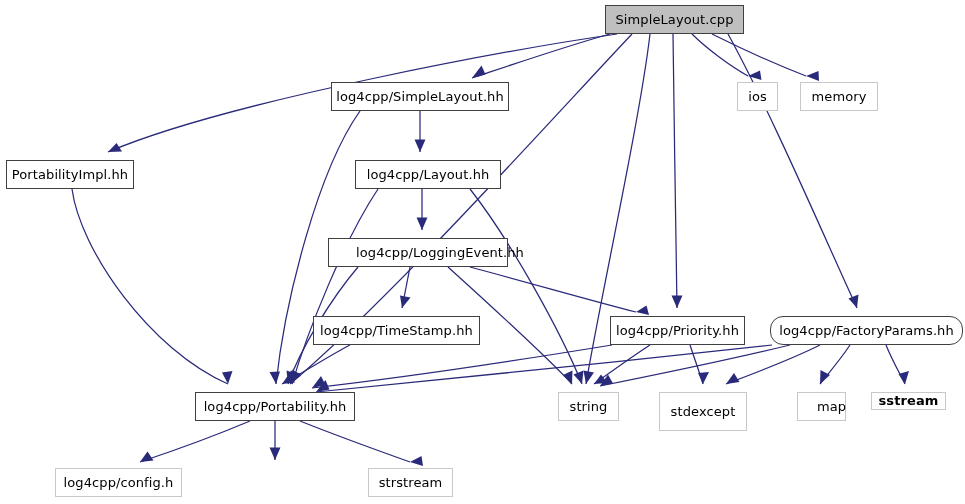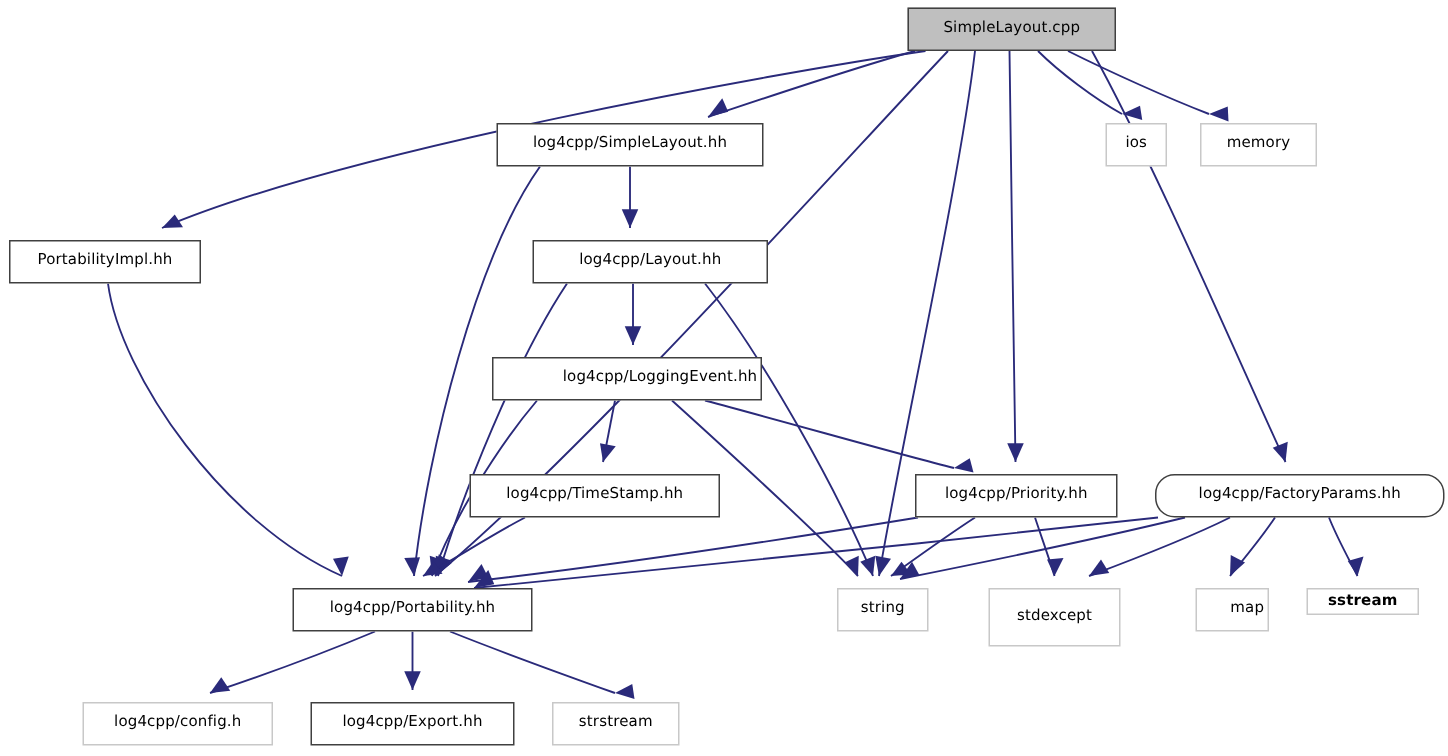--- a/index.html
+++ b/index.html
@@ -23,21 +23,21 @@
     height: 504px;
   }
   .node-box {
     position: absolute;
     box-sizing: border-box;
     display: flex;
     align-items: center;
     justify-content: center;
     background: #ffffff;
     border: 1px solid #c8c8c8;
-    font-size: 10px;
+    font-size: 13px;
     color: #000000;
     white-space: nowrap;
     letter-spacing: 0.1px;
   }
   .node-box.solid {
     border: 1.6px solid #404040;
   }
   .node-box.root {
     border: 1.6px solid #404040;
     background: #bfbfbf;
@@ -191,21 +191,21 @@
     </div>
     <div class="node-box" style="left: 737px; top: 82px; width: 41px; height: 29px;">
       <span class="node-label">ios</span>
     </div>
     <div class="node-box" style="left: 800px; top: 82px; width: 78px; height: 29px; justify-content: center;">
       <span class="node-label">memory</span>
     </div>
     <div class="node-box solid" style="left: 6px; top: 160px; width: 128px; height: 29px;">
       <span class="node-label">PortabilityImpl.hh</span>
     </div>
-    <div class="node-box solid" style="left: 355px; top: 160px; width: 157px; height: 29px;">
+    <div class="node-box solid" style="left: 355px; top: 160px; width: 146px; height: 29px;">
       <span class="node-label">log4cpp/Layout.hh</span>
     </div>
     <div class="node-box solid" style="left: 328px; top: 238px; width: 180px; height: 29px; padding-left: 44px;">
       <span class="node-label">log4cpp/LoggingEvent.hh</span>
     </div>
     <div class="node-box solid" style="left: 313px; top: 316px; width: 167px; height: 29px;">
       <span class="node-label">log4cpp/TimeStamp.hh</span>
     </div>
     <div class="node-box solid" style="left: 610px; top: 316px; width: 135px; height: 29px;">
       <span class="node-label">log4cpp/Priority.hh</span>
@@ -223,20 +223,17 @@
       <span class="node-label">stdexcept</span>
     </div>
     <div class="node-box" style="left: 797px; top: 392px; width: 49px; height: 29px; padding-left: 20px;">
       <span class="node-label">map</span>
     </div>
     <div class="node-box" style="left: 871px; top: 392px; width: 75px; height: 18px; font-weight: bold;">
       <span class="node-label">sstream</span>
     </div>
     <div class="node-box" style="left: 55px; top: 468px; width: 127px; height: 29px;">
       <span class="node-label">log4cpp/config.h</span>
-    </div>
-    <div class="node-box solid" style="left: 207px; top: 468px; width: 136px; height: 29px;">
-      <span class="node-label">log4cpp/Export.hh</span>
     </div>
     <div class="node-box" style="left: 368px; top: 468px; width: 85px; height: 29px;">
       <span class="node-label">strstream</span>
     </div>
   </div>
 
 </body></html>

